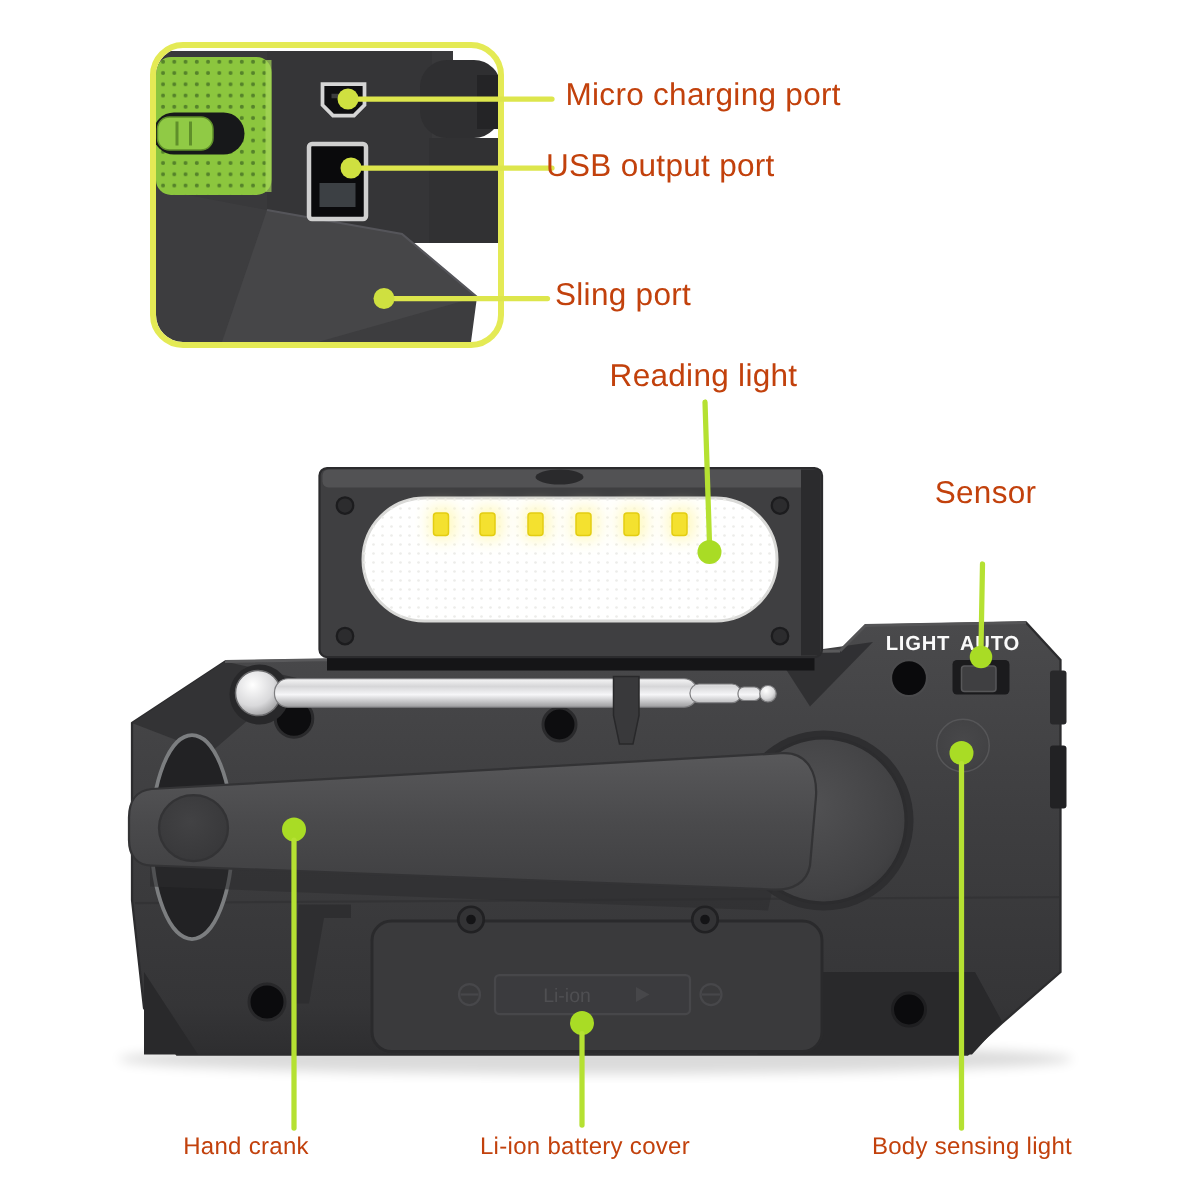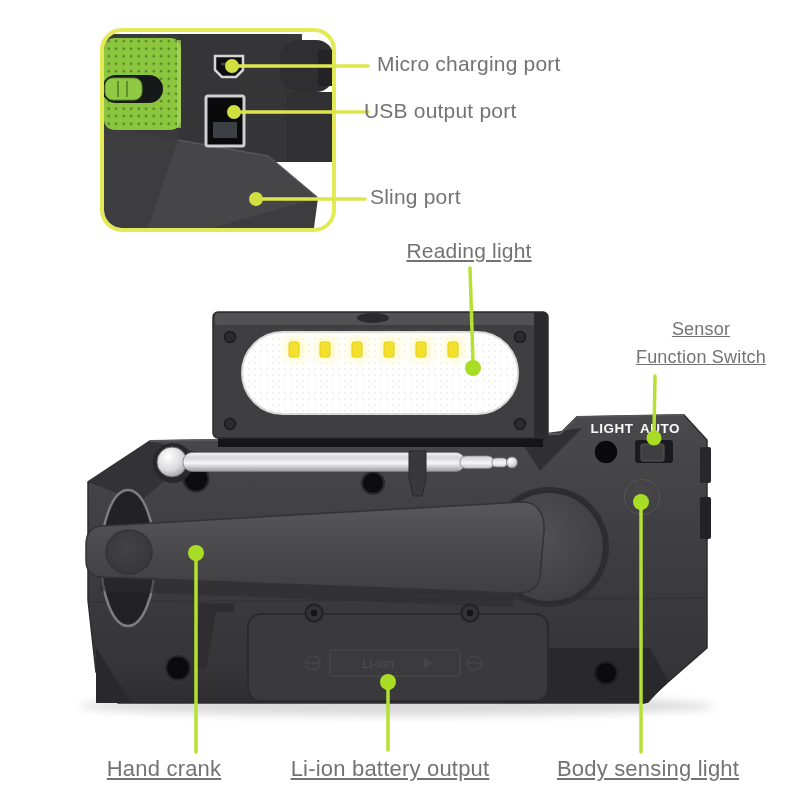--- a/index.html
+++ b/index.html
@@ -2,26 +2,26 @@
 <html><head>
 <meta charset="utf-8">
 <style>
   html,body{margin:0;padding:0;}
   body{
     width:800px;height:800px;position:relative;background:#ffffff;
     font-family:"Liberation Sans", sans-serif;overflow:hidden;
   }
   #art{position:absolute;left:0;top:0;width:800px;height:800px;}
   .label{
-    position:absolute;color:#737373;font-size:21px;white-space:nowrap;
+    position:absolute;color:#c2410c;font-size:21px;white-space:nowrap;
     letter-spacing:0.2px;
   }
-  .label.centered{transform:translateX(-50%);text-align:center;text-decoration:underline;}
-  .label.bottom{font-size:22px;}
-  .label.twoline{line-height:28px;font-size:18px;margin-left:44px;}
+  .label.centered{transform:translateX(-50%);text-align:left;}
+  .label.bottom{font-size:16px;}
+  .label.twoline{line-height:28px;font-size:21px;}
 </style>
 </head>
 <body>
 
 <svg id="art" viewBox="0 0 800 800">
   <defs>
     <linearGradient id="bodyGrad" x1="0" y1="415" x2="0" y2="705" gradientUnits="userSpaceOnUse">
       <stop offset="0" stop-color="#4a4a4c"></stop>
       <stop offset="0.45" stop-color="#3e3e40"></stop>
       <stop offset="0.88" stop-color="#353537"></stop>
@@ -237,17 +237,16 @@
     <line x1="641" y1="509" x2="641" y2="752" stroke="#b5e132" stroke-width="3.5"></line>
   </g>
 </svg>
 
 <div class="label" style="left:377px;top:52px">Micro charging port</div>
 <div class="label" style="left:364px;top:99px">USB output port</div>
 <div class="label" style="left:370px;top:185px">Sling port</div>
 <div class="label centered" style="left:469px;top:239px">Reading light</div>
 <div class="label centered twoline" style="left:657px;top:315px">
   <div>Sensor</div>
-  <div>Function Switch</div>
 </div>
 <div class="label centered bottom" style="left:164px;top:756px">Hand crank</div>
-<div class="label centered bottom" style="left:390px;top:756px">Li-ion battery output</div>
+<div class="label centered bottom" style="left:390px;top:756px">Li-ion battery cover</div>
 <div class="label centered bottom" style="left:648px;top:756px">Body sensing light</div>
 
 </body></html>

